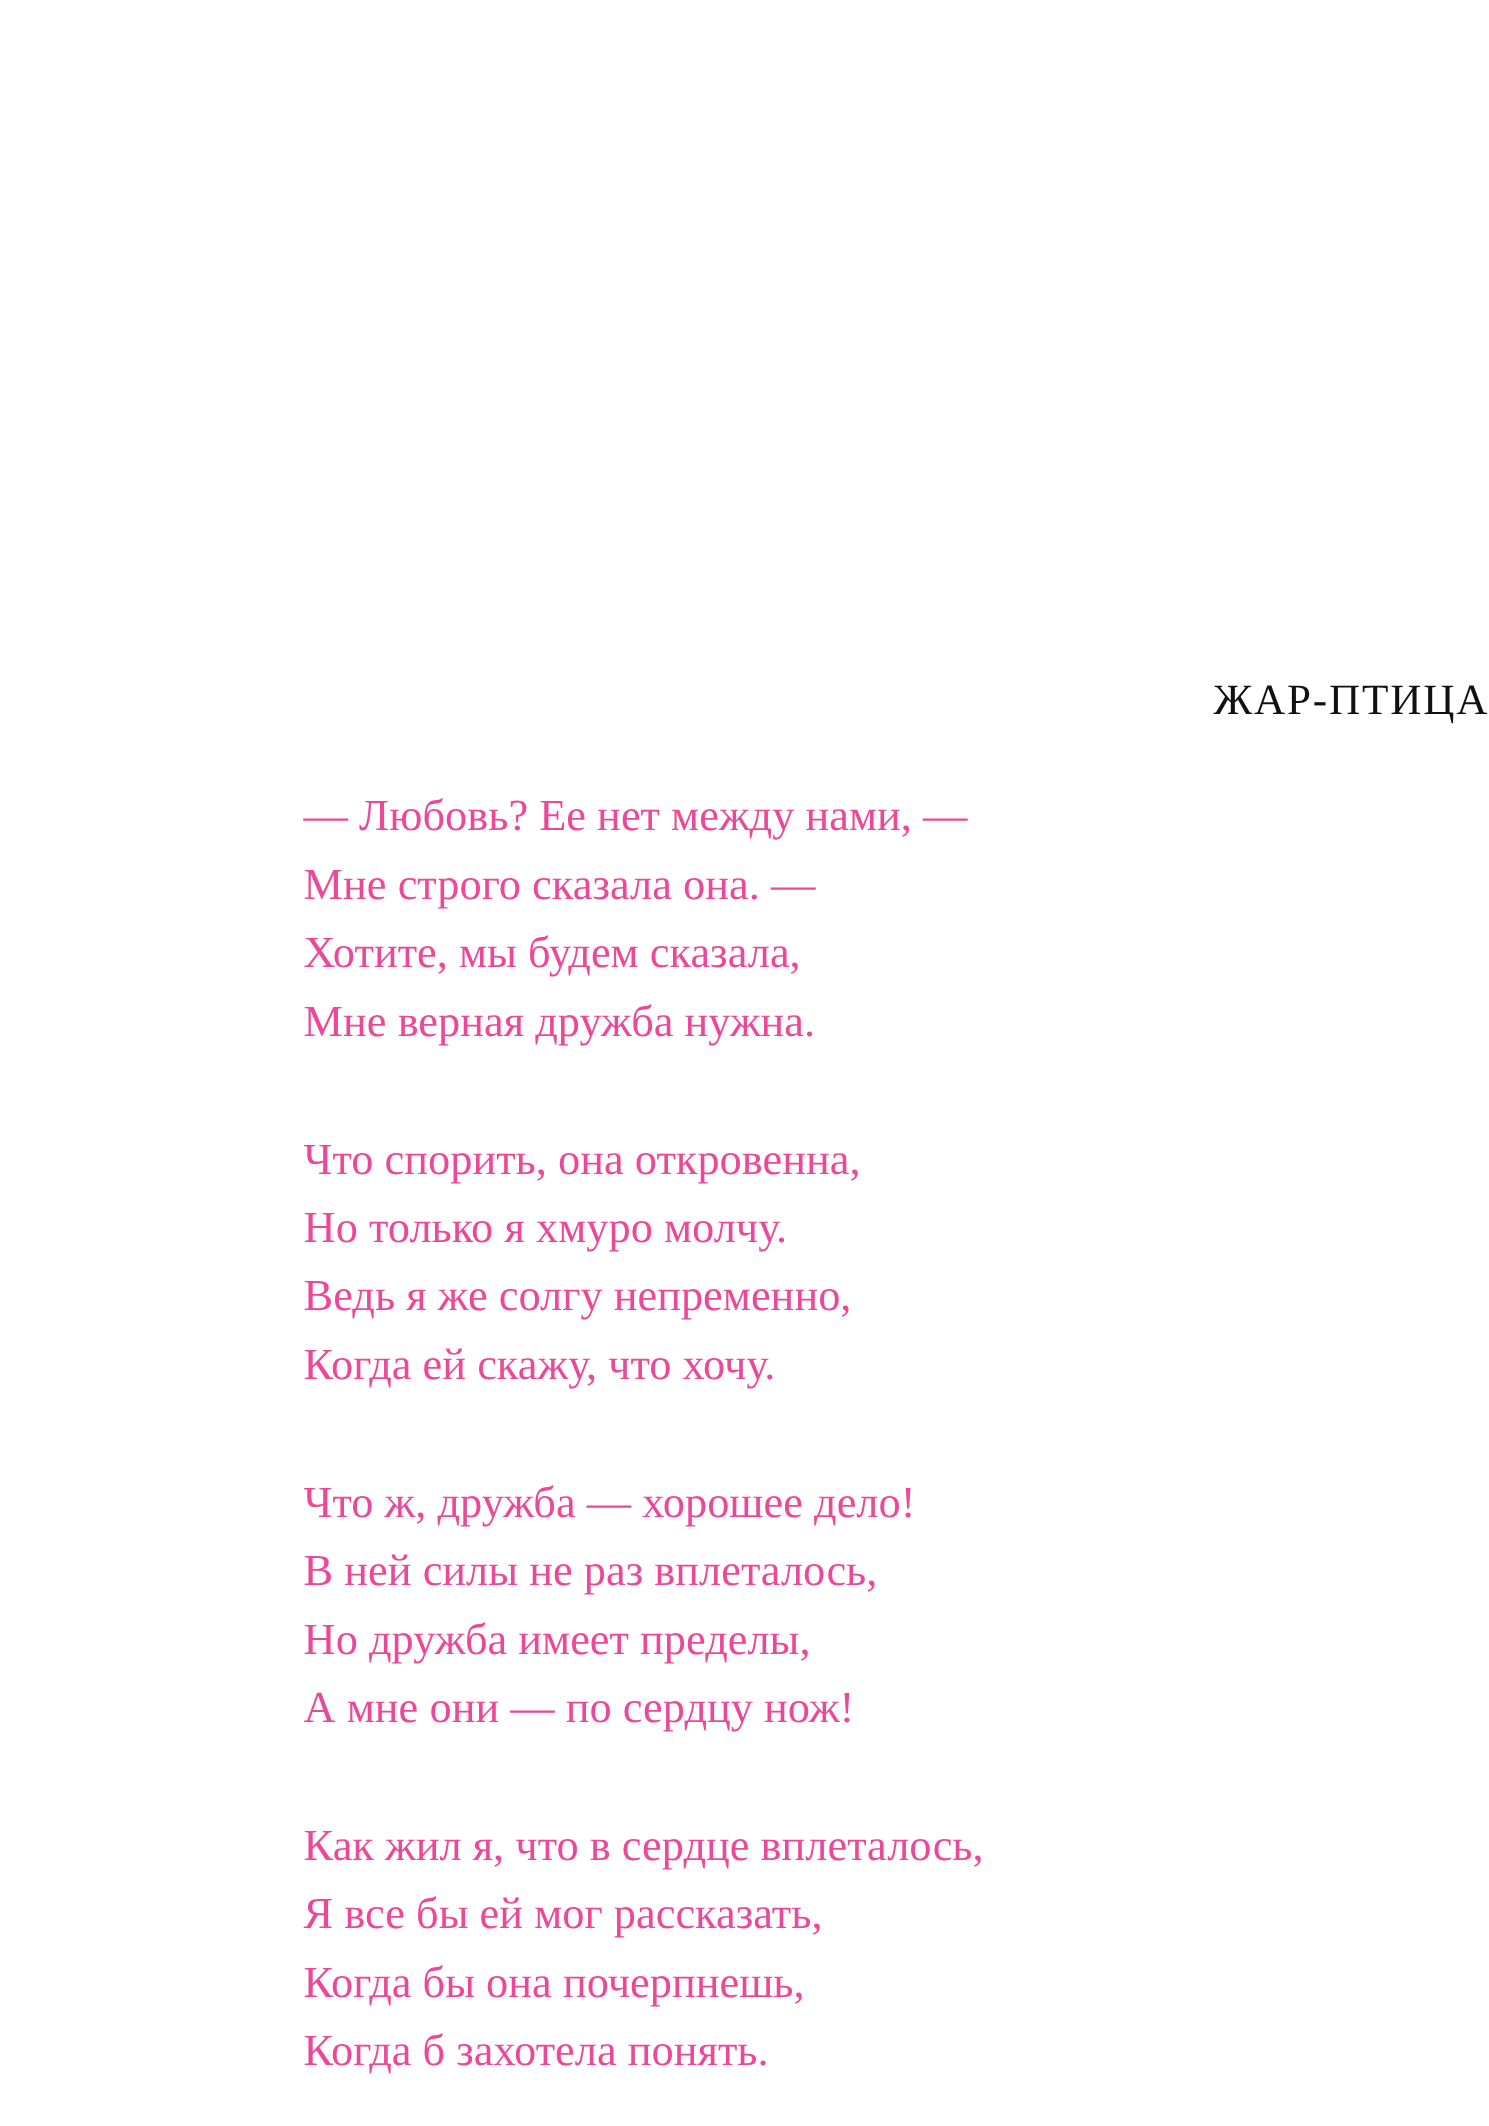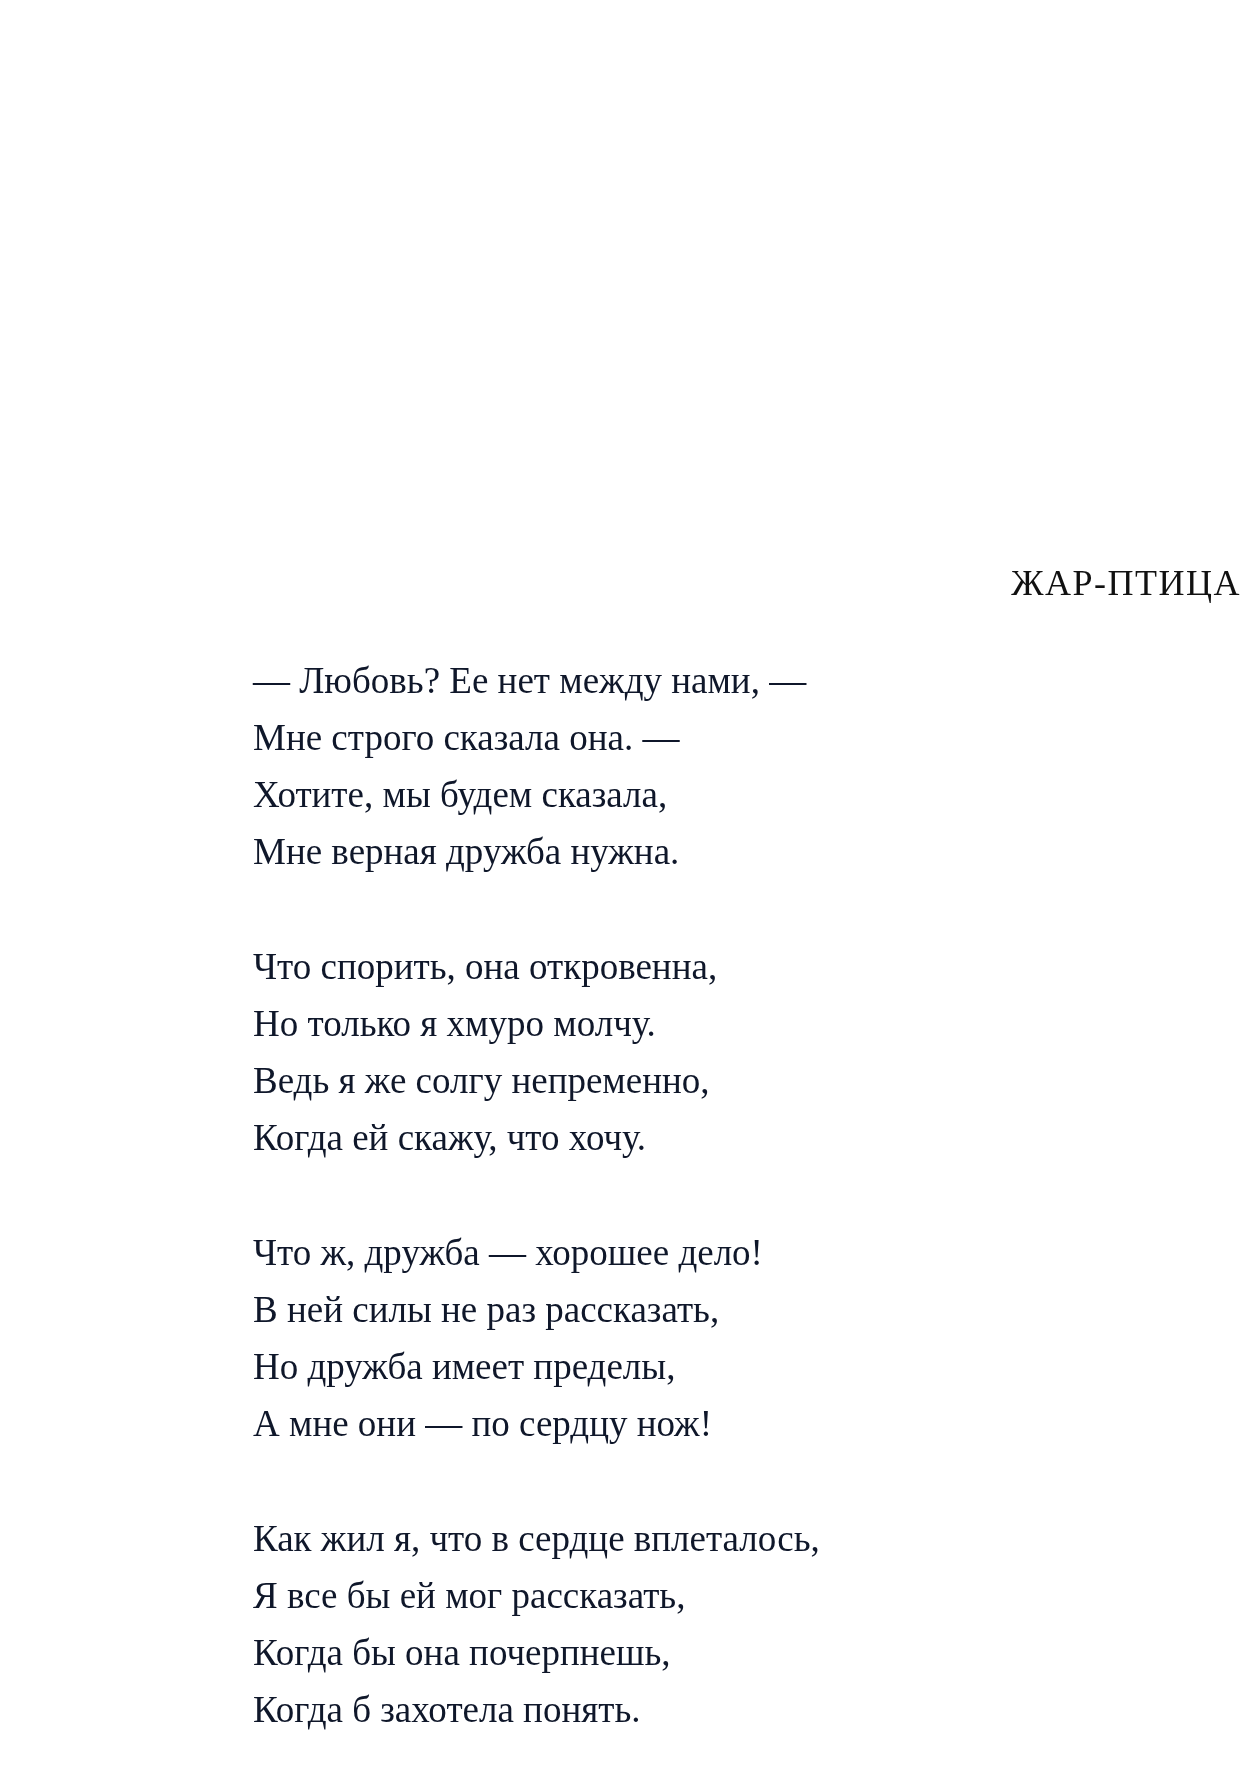--- a/index.html
+++ b/index.html
@@ -53,21 +53,21 @@
     margin: 0 0 58px 0;
   }
   .stanza:last-child {
     margin-bottom: 0;
   }
 
   .verse-line {
     font-size: 37px;
     line-height: 57px;
     white-space: pre;
-    color: #0f172a;
+    color: #ec4899;
   }
 </style>
 </head>
 <body>
 
 <div class="page">
 
   <div class="poem">
 
     <h1 class="poem-title">ЖАР-ПТИЦА</h1>
@@ -83,21 +83,21 @@
 
       <div class="stanza">
         <div class="verse-line">Что спорить, она откровенна,</div>
         <div class="verse-line">Но только я хмуро молчу.</div>
         <div class="verse-line">Ведь я же солгу непременно,</div>
         <div class="verse-line">Когда ей скажу, что хочу.</div>
       </div>
 
       <div class="stanza">
         <div class="verse-line">Что ж, дружба — хорошее дело!</div>
-        <div class="verse-line">В ней силы не раз рассказать,</div>
+        <div class="verse-line">В ней силы не раз вплеталось,</div>
         <div class="verse-line">Но дружба имеет пределы,</div>
         <div class="verse-line">А мне они — по сердцу нож!</div>
       </div>
 
       <div class="stanza">
         <div class="verse-line">Как жил я, что в сердце вплеталось,</div>
         <div class="verse-line">Я все бы ей мог рассказать,</div>
         <div class="verse-line">Когда бы она почерпнешь,</div>
         <div class="verse-line">Когда б захотела понять.</div>
       </div>

